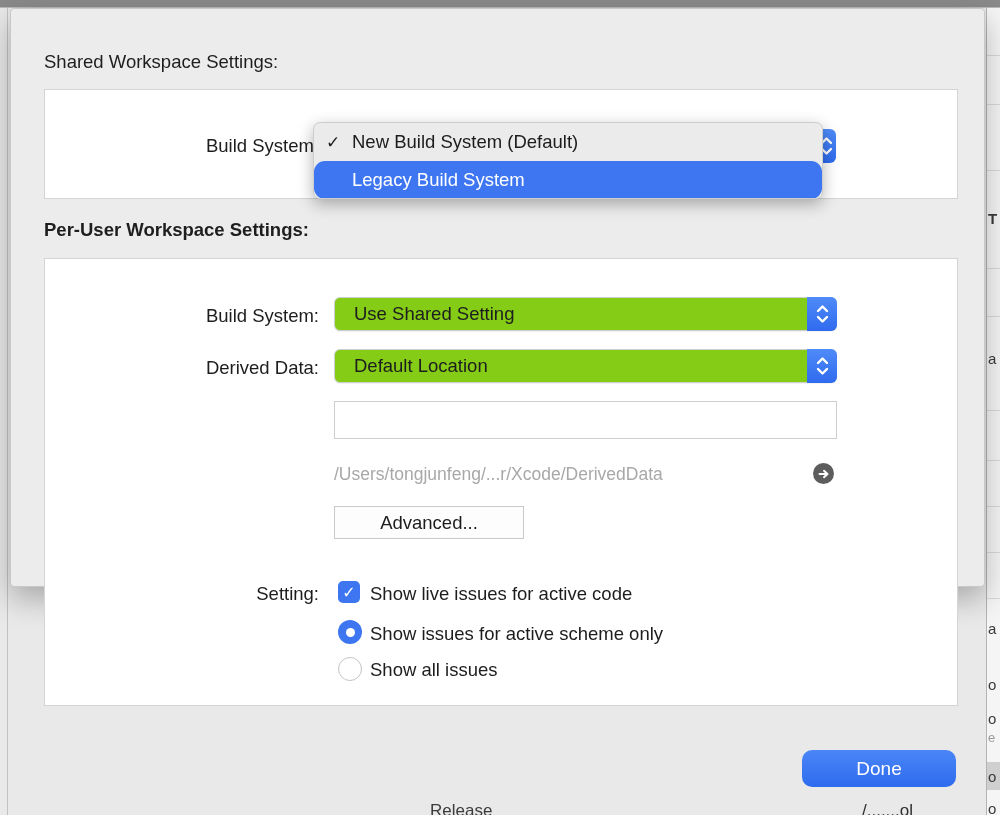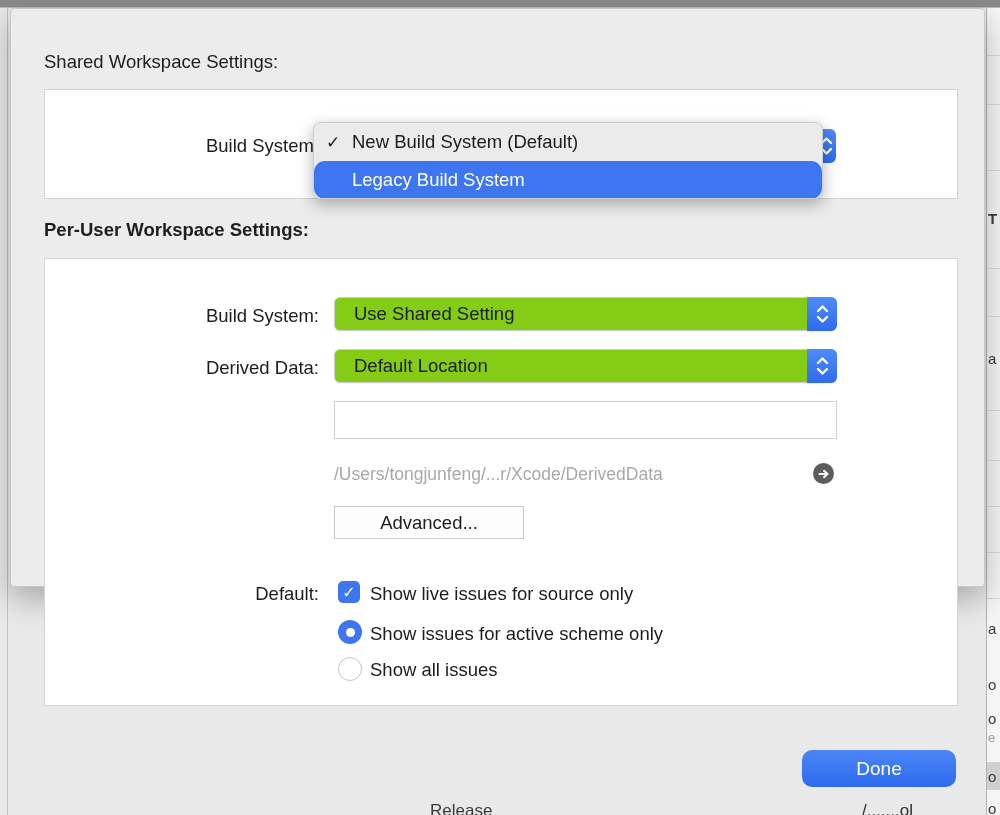--- a/index.html
+++ b/index.html
@@ -173,26 +173,26 @@
 
   <div class="path-text">/Users/tongjunfeng/...r/Xcode/DerivedData</div>
   <div class="arrow-circle">
     <svg width="12" height="12" viewBox="0 0 12 12">
       <path d="M1.5 6 H9 M6 2.8 L9.5 6 L6 9.2" fill="none" stroke="#ffffff" stroke-width="2" stroke-linecap="round" stroke-linejoin="round"></path>
     </svg>
   </div>
 
   <div class="advanced-btn">Advanced...</div>
 
-  <div class="form-label" style="left:118px; top:574px; width:190px;">Default:</div>
+  <div class="form-label" style="left:118px; top:574px; width:190px;">Setting:</div>
 
   <div class="checkbox">
     <span>✓</span>
   </div>
-  <div class="opt-label" style="top:574px;">Show live issues for source only</div>
+  <div class="opt-label" style="top:574px;">Show live issues for active code</div>
 
   <div class="radio on" style="top:611px;">
     <span class="dot"></span>
   </div>
   <div class="opt-label" style="top:614px;">Show issues for active scheme only</div>
 
   <div class="radio off" style="top:648px;"></div>
   <div class="opt-label" style="top:650px;">Show all issues</div>
 
   <div class="done-btn">Done</div>

